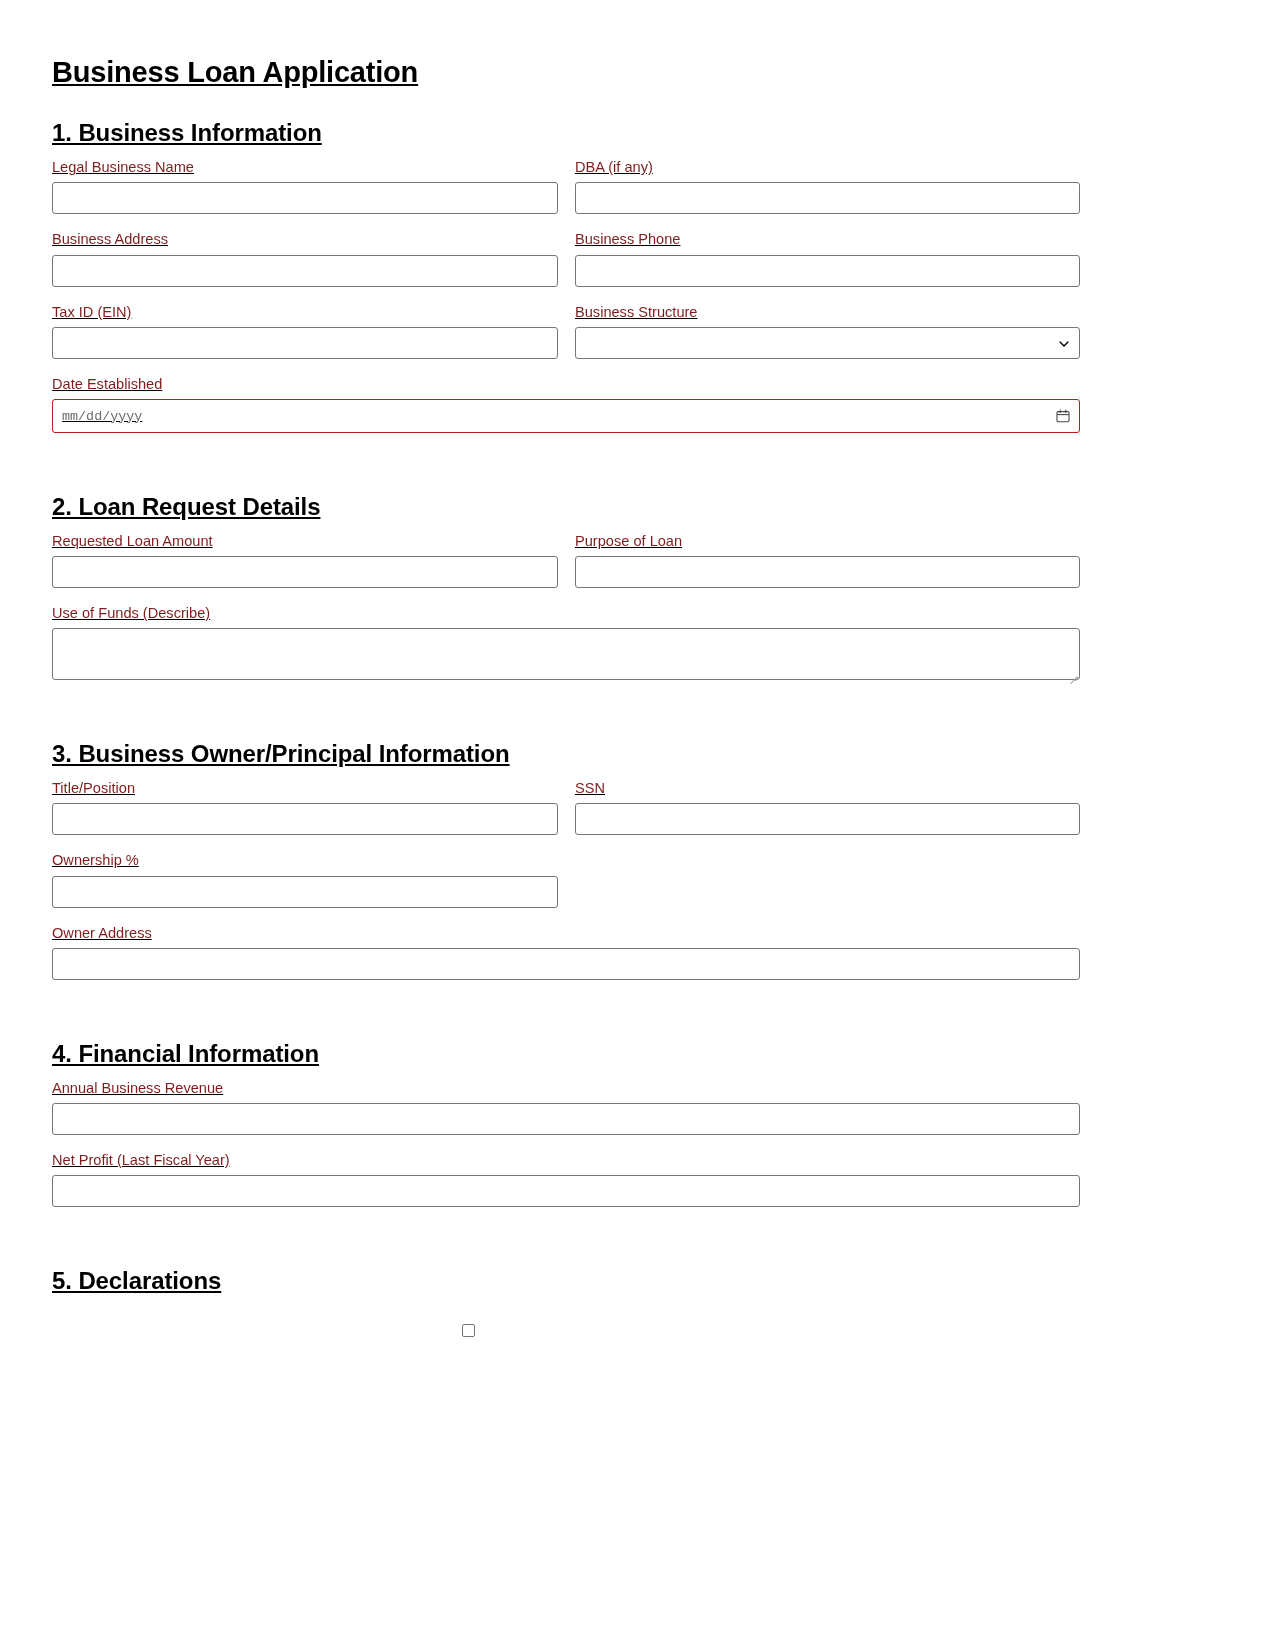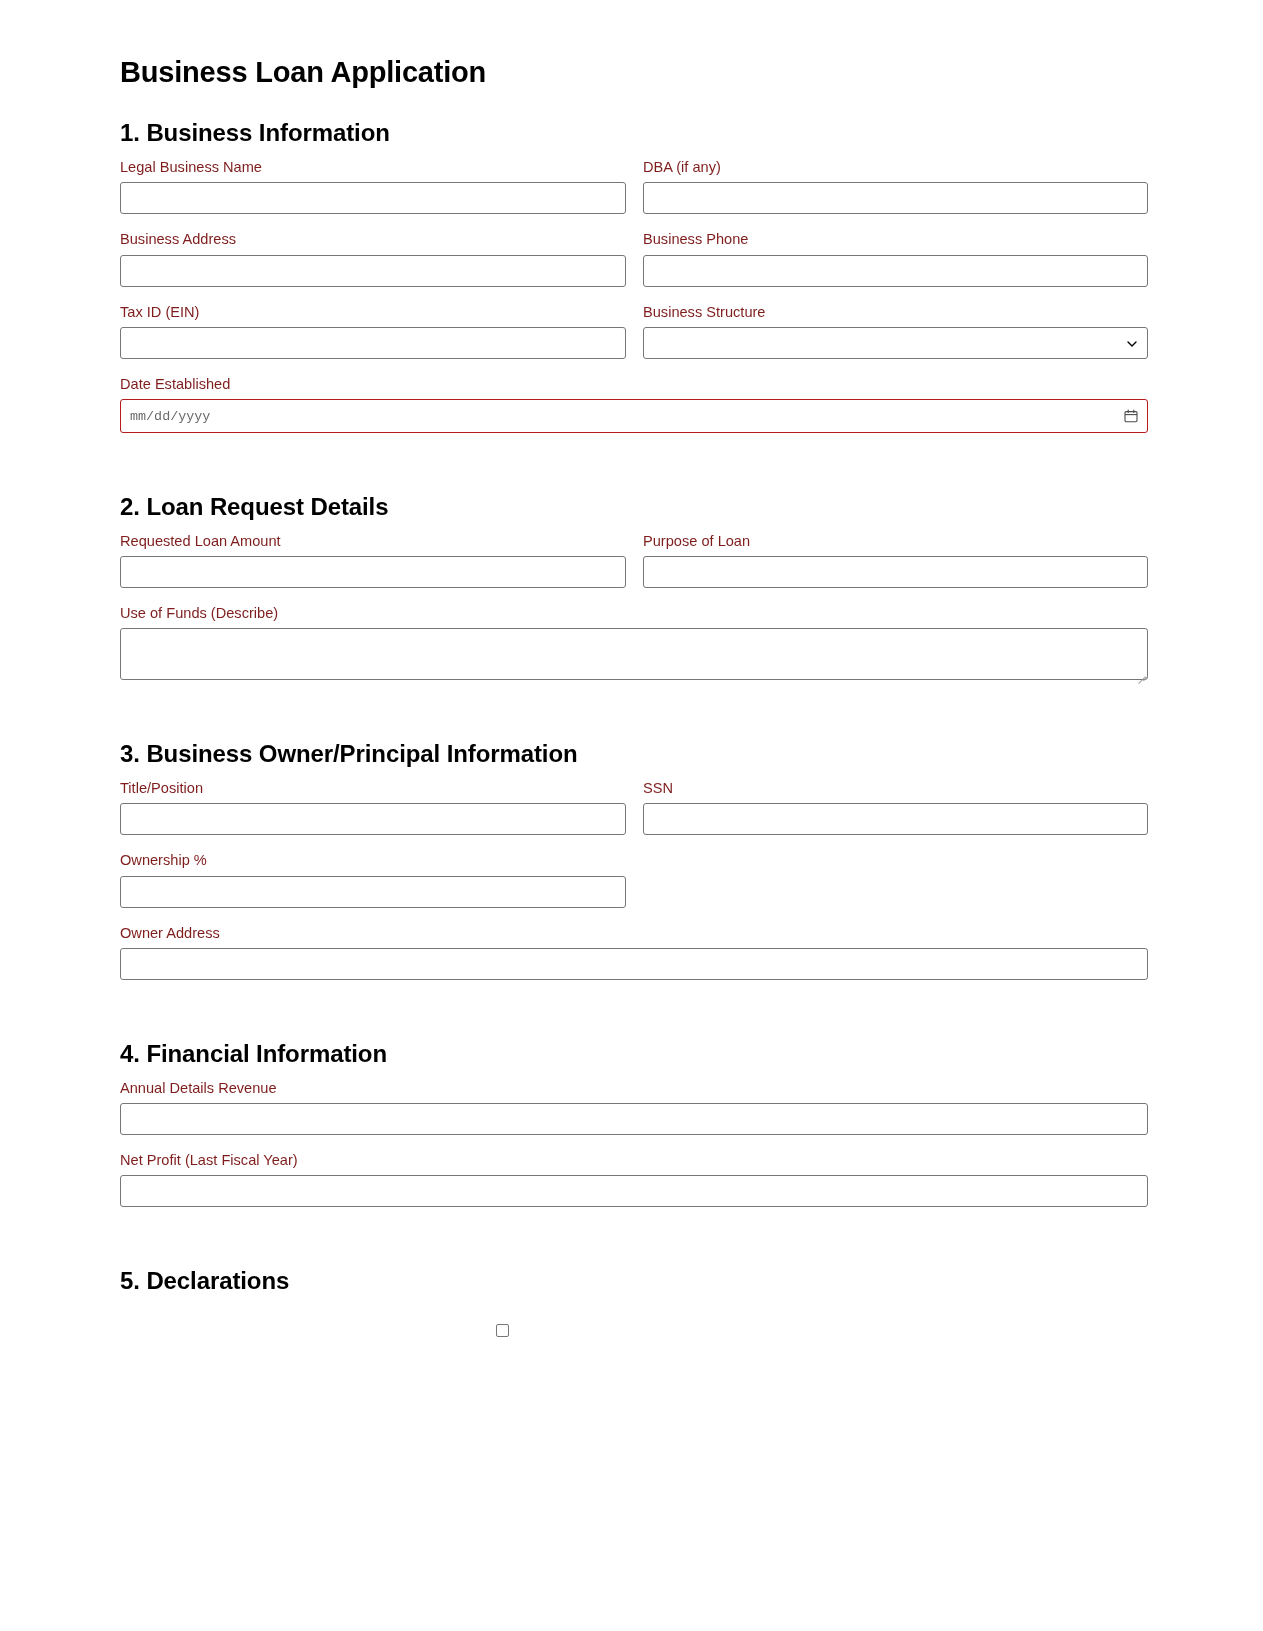--- a/index.html
+++ b/index.html
@@ -12,22 +12,23 @@
     height: 1631px;
     font-family: "Liberation Sans", sans-serif;
     color: #000000;
     -webkit-font-smoothing: antialiased;
   }
   .page {
     position: relative;
     width: 1027px;
     height: 1631px;
     box-sizing: border-box;
-    padding: 56px 143px 0 120px;
-    background: #ffffff;
+    padding: 56px 143px 0 52px;
+    background: #ffffff;
+    text-decoration: underline;
   }
   .doc-title {
     font-size: 29px;
     font-weight: bold;
     line-height: 1.15;
     margin: 0 0 30px 0;
     letter-spacing: -0.2px;
   }
   .section {
     margin: 0 0 44px 0;
@@ -322,21 +323,21 @@
       </div>
 
     </div>
   </div>
 
   <div class="section sec-4">
     <h2 class="section-title">4. Financial Information</h2>
     <div class="grid">
 
       <div class="field full">
-        <label class="field-label">Annual Details Revenue</label>
+        <label class="field-label">Annual Business Revenue</label>
         <input class="input-box" type="text" value="" style="">
       </div>
 
       <div class="field full">
         <label class="field-label">Net Profit (Last Fiscal Year)</label>
         <input class="input-box" type="text" value="" style="">
       </div>
 
     </div>
   </div>

